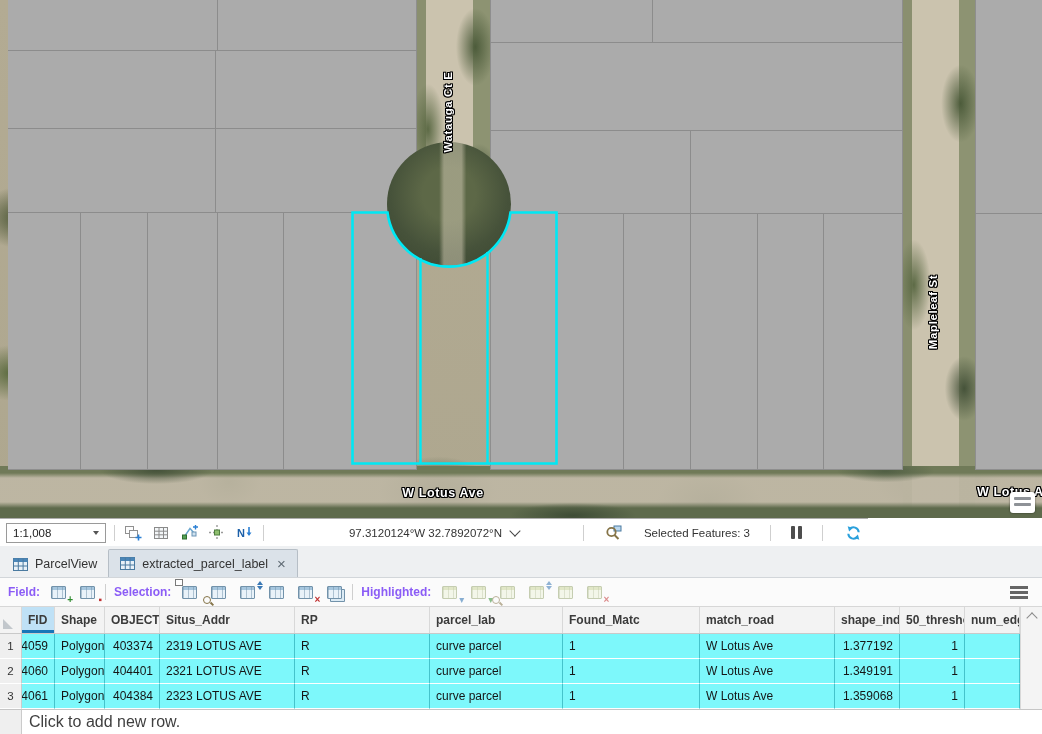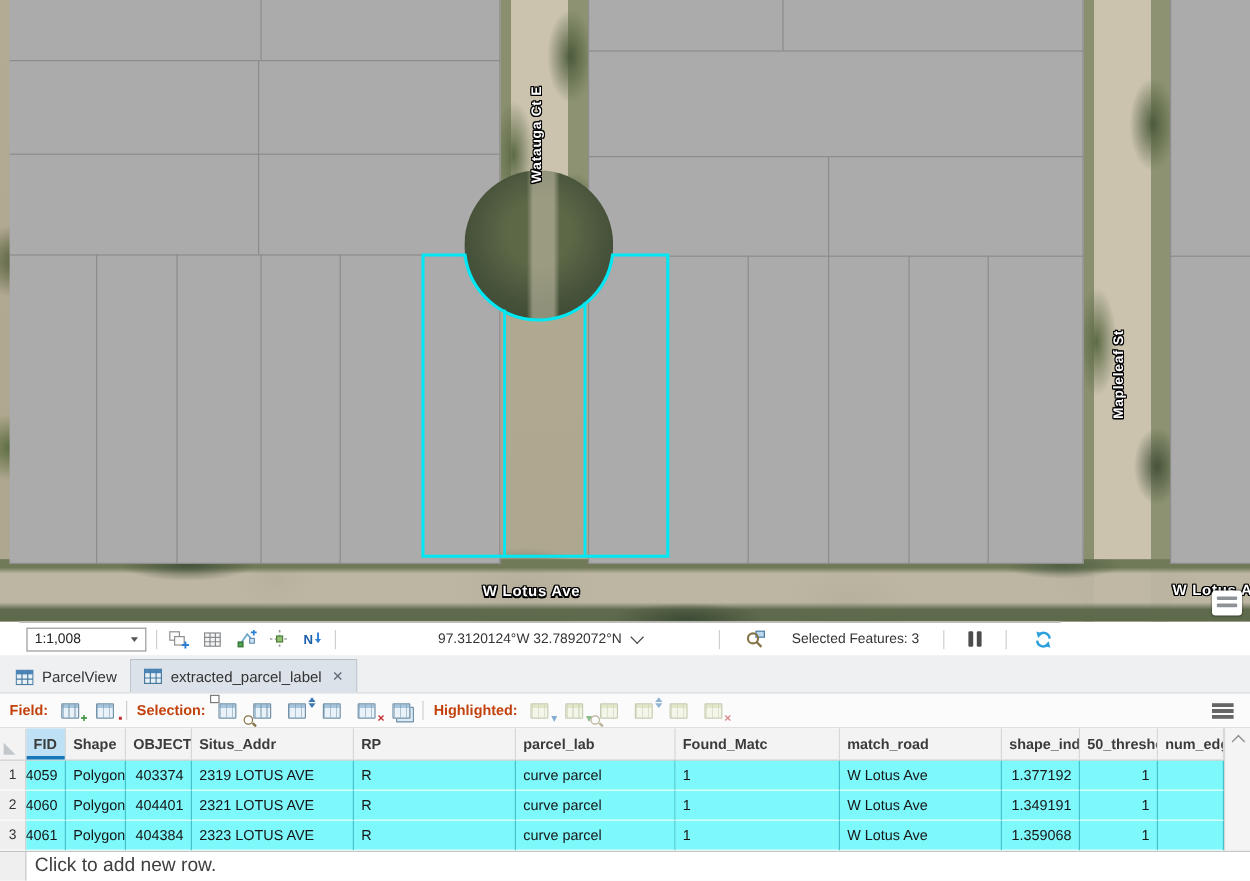--- a/index.html
+++ b/index.html
@@ -55,21 +55,21 @@
   .popup-icn{
     position:absolute;left:1010px;top:492px;width:25px;height:21px;background:#fff;
     border-radius:3px;box-shadow:0 0 2px rgba(0,0,0,.6);
   }
   .popup-icn i{position:absolute;left:4px;width:17px;height:3px;background:#8e9297;border-radius:1px;}
   .popup-icn i:nth-child(1){top:5px;}
   .popup-icn i:nth-child(2){top:11px;}
 
   
   .statusbar{
-    position:absolute;left:16px;top:518px;width:868px;height:28px;background:#fff;
+    position:absolute;left:0;top:518px;width:868px;height:28px;background:#fff;
     border-top:1px solid #adadad;box-sizing:border-box;display:flex;align-items:center;
     font-size:11.5px;color:#333;
   }
   .sb-left{display:flex;align-items:center;gap:8px;padding-left:6px;}
   .scalebox{
     width:100px;height:20px;border:1px solid #9a9a9a;background:#fff;display:flex;
     align-items:center;box-sizing:border-box;padding:0 6px;gap:4px;
   }
   .scalebox span.txt{flex:1;font-size:11.5px;color:#222;}
   .caret{width:0;height:0;border-left:3.5px solid transparent;border-right:3.5px solid transparent;border-top:4.5px solid #555;}
@@ -99,21 +99,21 @@
     height:28px;
   }
   .xclose{font-size:15px;color:#5f6a74;line-height:1;margin-left:2px;}
 
   
   .ttoolbar{
     position:absolute;left:0;top:578px;width:1042px;height:29px;background:#fbfbfb;
     border-bottom:1px solid #d7d7d7;box-sizing:border-box;display:flex;align-items:center;
     gap:8px;padding:0 8px;font-size:12px;color:#333;
   }
-  .tblabel{font-weight:700;color:#c2410c;}
+  .tblabel{font-weight:700;color:#8b5cf6;}
   .grp{display:flex;align-items:center;gap:9px;}
   .tbtn{position:relative;width:20px;height:18px;display:flex;align-items:center;justify-content:center;}
   .ticn{
     position:relative;width:15px;height:13px;border:1px solid #7292aa;border-radius:1px;box-sizing:border-box;
     background-image:
       repeating-linear-gradient(90deg, rgba(114,146,170,.5) 0 1px, transparent 1px 5px),
       linear-gradient(#a6c6de 0 3px,#e9f2f9 3px);
   }
   .ticn.hl{border-color:#9aa876;
     background-image:

